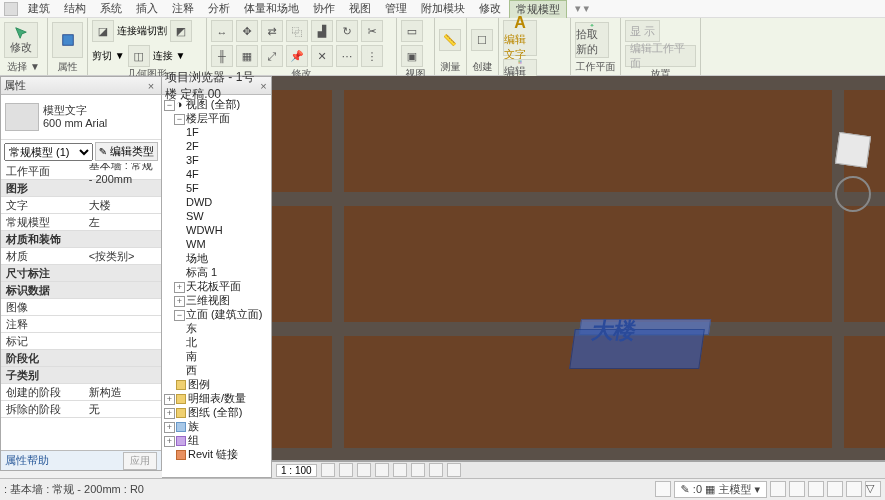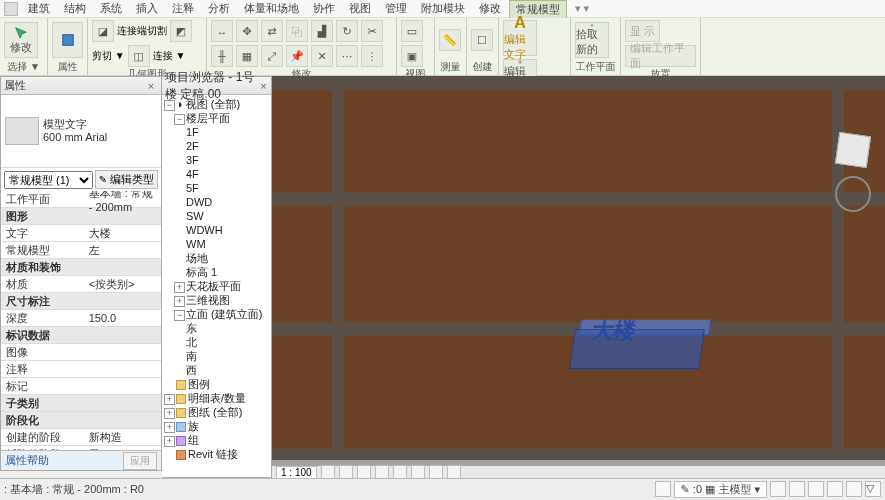--- a/index.html
+++ b/index.html
@@ -19,21 +19,21 @@
 .rbtn { width: 22px; height: 22px; background: #e8ece0; border: 1px solid #d0d4c8; display: inline-flex; align-items:center; justify-content:center; color:#555;}
 .rbtn.big { width: 34px; height: 36px; flex-direction: column; font-size: 9px; }
 .rbtn svg { width: 14px; height: 14px; }
 .vstack { display:flex; flex-direction:column; gap:1px;}
 .ribbon-panel.wide { min-width: 110px; }
 
 
 .properties { position: absolute; left: 0; top: 76px; width: 162px; height: 395px; background: #fff; border: 1px solid #aaa; display:flex; flex-direction:column;}
 .panel-title { height: 18px; background: linear-gradient(#f4f4f4,#e4e4e4); border-bottom: 1px solid #bbb; display:flex; align-items:center; padding: 0 3px; font-size: 11px; color:#333; justify-content:space-between;}
 .panel-title .x { width: 14px; text-align:center; color:#666; cursor:pointer;}
-.prop-head { display:flex; padding: 22px 4px; gap:4px; align-items:center; border-bottom:1px solid #ddd;}
+.prop-head { display:flex; padding: 8px 4px; gap:4px; align-items:center; border-bottom:1px solid #ddd;}
 .prop-thumb { width: 34px; height: 28px; background: #e0e0e0; border:1px solid #bbb; }
 .prop-type { font-size: 11px; color:#333; line-height:13px;}
 .prop-row { display:flex; align-items:center; border-bottom:1px solid #ddd; height:17px; padding: 0 3px;}
 .prop-row.head { background:#e8e8e8; font-weight:bold;}
 .prop-row .k { flex: 0 0 55%; color:#333; padding-left:2px;}
 .prop-row .v { flex: 1; color:#333; }
 .prop-sel { display:flex; padding:2px 3px; align-items:center; gap:2px;}
 .prop-sel select { flex:1; font-size:11px; height:18px;}
 .prop-sel .etype { font-size:10px; padding:1px 3px; border:1px solid #bbb; background:#f0f0f0;}
 .prop-help { height: 20px; background:#e8f0f8; border-top:1px solid #bbb; display:flex; align-items:center; padding:0 4px; color:#2a5a9a; justify-content:space-between;}
@@ -51,21 +51,21 @@
 
 .viewport { position:absolute; left:272px; top:76px; right:0; bottom:22px; background:#6b4226; overflow:hidden;}
 .beam { position:absolute; background:#5a5048; }
 .model { position:absolute; left:300px; top:235px; width:140px; height:60px; }
 .model .box { position:absolute; left:0; top:18px; width:130px; height:40px; background:#3a5aaa; opacity:0.7; border:1px solid #1a3a8a; transform: skewX(-8deg);}
 .model .top { position:absolute; left:8px; top:8px; width:130px; height:16px; background:#5a7acc; opacity:0.7; border:1px solid #3a5aaa; transform: skewX(-8deg);}
 .model .txt { position:absolute; left:20px; top:5px; font-size:22px; color:#2a4a9a; font-weight:bold; transform: skewX(-10deg);}
 .viewcube { position:absolute; right:8px; top:50px; width:48px; height:48px; }
 .vc-face{ position:absolute; width:32px; height:32px; left:8px; top:8px; background:#e8e8e8; border:1px solid #aaa; transform:rotate(8deg);}
 .nav-compass{position:absolute; right:14px; top:100px; width:36px; height:36px; border:2px solid #888; border-radius:50%;}
-.view-toolbar{ position:absolute; left:0; bottom:0; right:0; height:18px; background:#e8e8e8; border-top:6px solid #a3a3a3; display:flex; align-items:center; padding:0 4px; gap:4px;}
+.view-toolbar{ position:absolute; left:0; bottom:0; right:0; height:18px; background:#e8e8e8; border-top:2px solid #a3a3a3; display:flex; align-items:center; padding:0 4px; gap:4px;}
 .view-toolbar .scale{ font-size:10px; border:1px solid #bbb; padding:0 4px; background:#fff;}
 .vtb-icon{ width:14px; height:14px; border:1px solid #bbb; background:#f4f4f4;}
 
 
 .statusbar { position:absolute; left:0; bottom:0; right:0; height:22px; background:#eee; border-top:1px solid #bbb; display:flex; align-items:center; padding: 0 4px; font-size:11px; color:#444; gap:8px;}
 .statusbar .sel-combo{ border:1px solid #bbb; padding:0 6px; background:#fff; display:flex; align-items:center; gap:3px;}
 .statusbar .right{ margin-left:auto; display:flex; gap:3px;}
 .sb-icon{width:16px; height:16px; border:1px solid #bbb; background:#f8f8f8;}
 </style>
 </head>
@@ -235,44 +235,40 @@
     <div class="prop-row head">
         <span class="k">材质和装饰</span>
       </div>
     <div class="prop-row">
         <span class="k">材质</span>
         <span class="v">&lt;按类别&gt;</span>
       </div>
     <div class="prop-row head">
         <span class="k">尺寸标注</span>
       </div>
-    <div class="prop-row">
-        <span class="k">深度</span>
-        <span class="v">150.0</span>
-      </div>
     <div class="prop-row head">
         <span class="k">标识数据</span>
       </div>
     <div class="prop-row">
         <span class="k">图像</span>
         <span class="v"></span>
       </div>
     <div class="prop-row">
         <span class="k">注释</span>
         <span class="v"></span>
       </div>
     <div class="prop-row">
         <span class="k">标记</span>
         <span class="v"></span>
       </div>
     <div class="prop-row head">
+        <span class="k">阶段化</span>
+      </div>
+    <div class="prop-row head">
         <span class="k">子类别</span>
-      </div>
-    <div class="prop-row head">
-        <span class="k">阶段化</span>
       </div>
     <div class="prop-row">
         <span class="k">创建的阶段</span>
         <span class="v">新构造</span>
       </div>
     <div class="prop-row">
         <span class="k">拆除的阶段</span>
         <span class="v">无</span>
       </div>
   </div>

